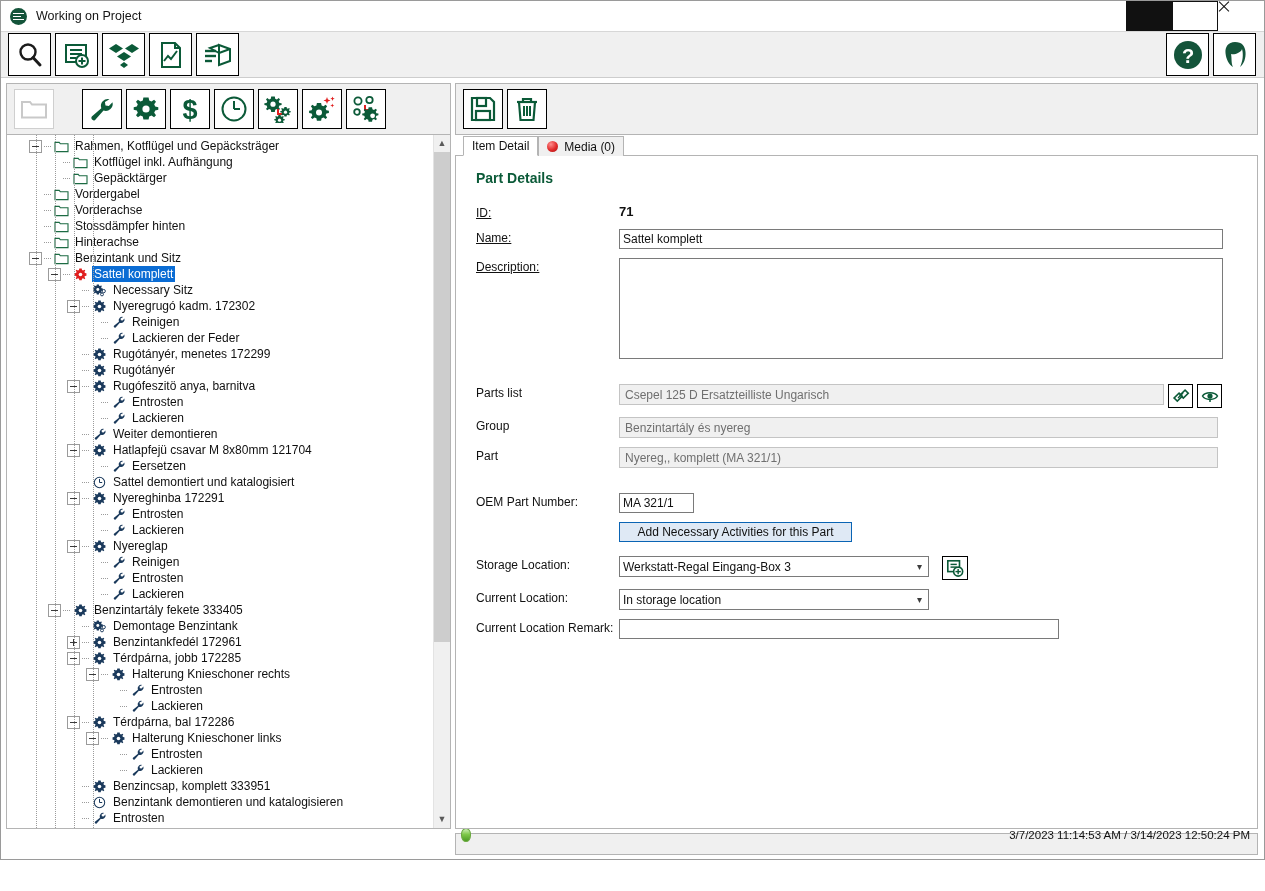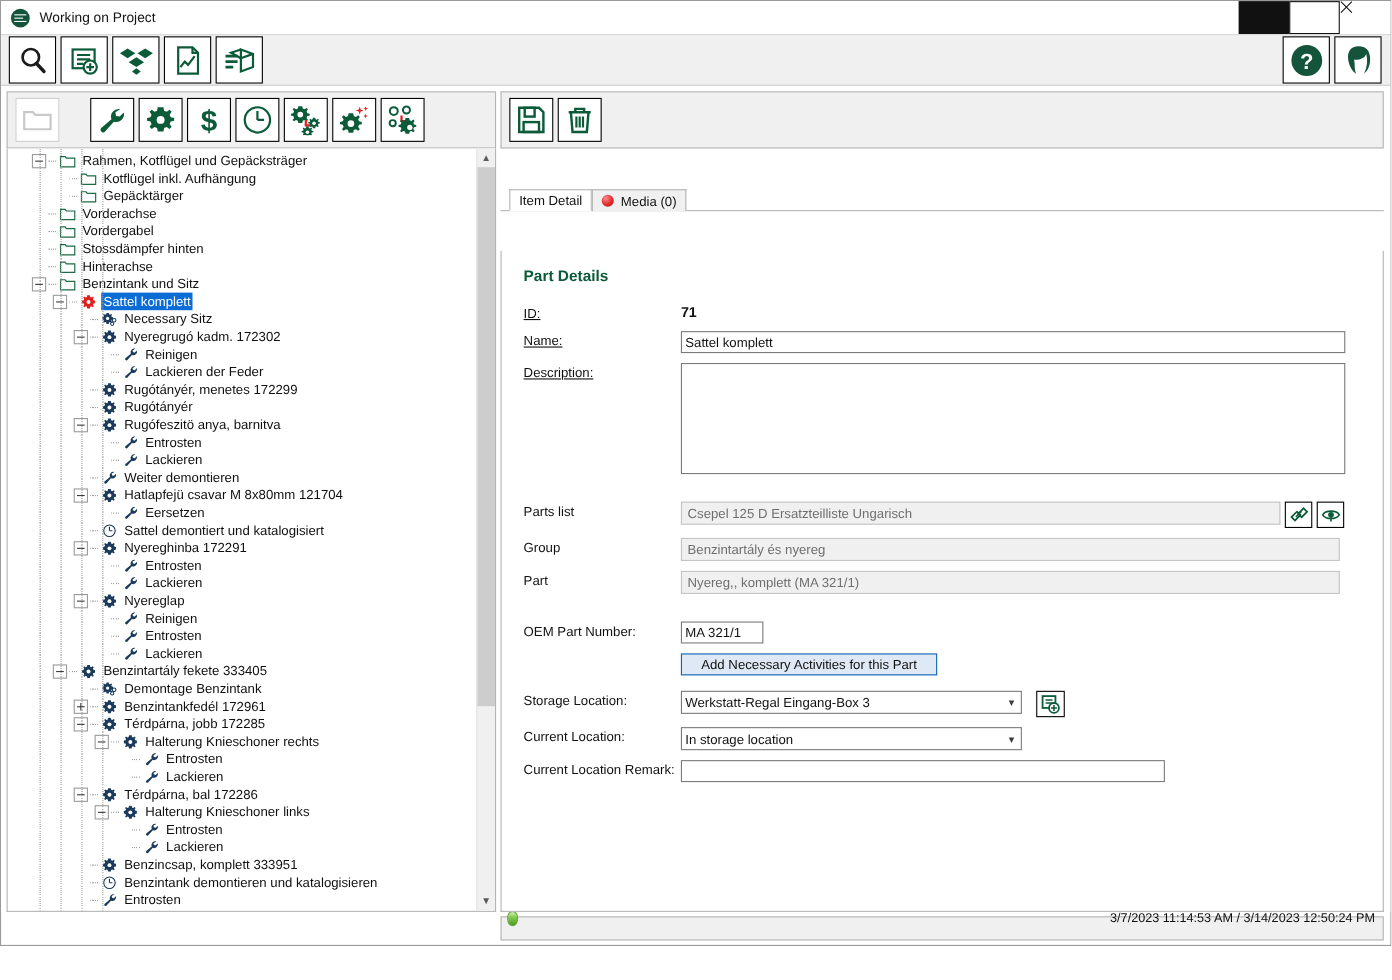--- a/index.html
+++ b/index.html
@@ -84,21 +84,21 @@
     padding:0;
   }
   .left-pane {
     width:451px; flex:0 0 451px;
     display:flex; flex-direction:column;
     border-right:1px solid #fff;
     padding:5px 0 0 5px;
   }
   .right-pane {
     flex:1 1 auto; display:flex; flex-direction:column;
-    padding:5px 6px 0 3px; min-width:0;gap:36px;
+    padding:5px 6px 0 3px; min-width:0;
   }
 
   
   .toolbar-sub {
     height:52px; flex:0 0 52px;
     background:#f0f0f0;
     border:1px solid #b4b4b4;
     display:flex; align-items:center;
     padding-left:7px;
   }
@@ -504,32 +504,32 @@
             </div>
             <div class="tnode">
               <div class="indent" style="width: 22px; flex: 0 0 22px;"></div>
               <div class="expander-spacer"></div>
               <div class="dots"></div>
               <div class="ticon">
                 <svg width="15" height="13" viewBox="0 0 16 14">
       <path d="M1 2.5 h4.5 l1.3 1.6 h8.2 v8.4 h-14 z" fill="#ffffff" stroke="#1c6b43" stroke-width="1.2"></path>
                 </svg>
               </div>
-              <div class="tlabel">Vorderachse</div>
+              <div class="tlabel">Vordergabel</div>
             </div>
             <div class="tnode">
               <div class="indent" style="width: 22px; flex: 0 0 22px;"></div>
               <div class="expander-spacer"></div>
               <div class="dots"></div>
               <div class="ticon">
                 <svg width="15" height="13" viewBox="0 0 16 14">
       <path d="M1 2.5 h4.5 l1.3 1.6 h8.2 v8.4 h-14 z" fill="#ffffff" stroke="#1c6b43" stroke-width="1.2"></path>
                 </svg>
               </div>
-              <div class="tlabel">Vordergabel</div>
+              <div class="tlabel">Vorderachse</div>
             </div>
             <div class="tnode">
               <div class="indent" style="width: 22px; flex: 0 0 22px;"></div>
               <div class="expander-spacer"></div>
               <div class="dots"></div>
               <div class="ticon">
                 <svg width="15" height="13" viewBox="0 0 16 14">
       <path d="M1 2.5 h4.5 l1.3 1.6 h8.2 v8.4 h-14 z" fill="#ffffff" stroke="#1c6b43" stroke-width="1.2"></path>
                 </svg>
               </div>

